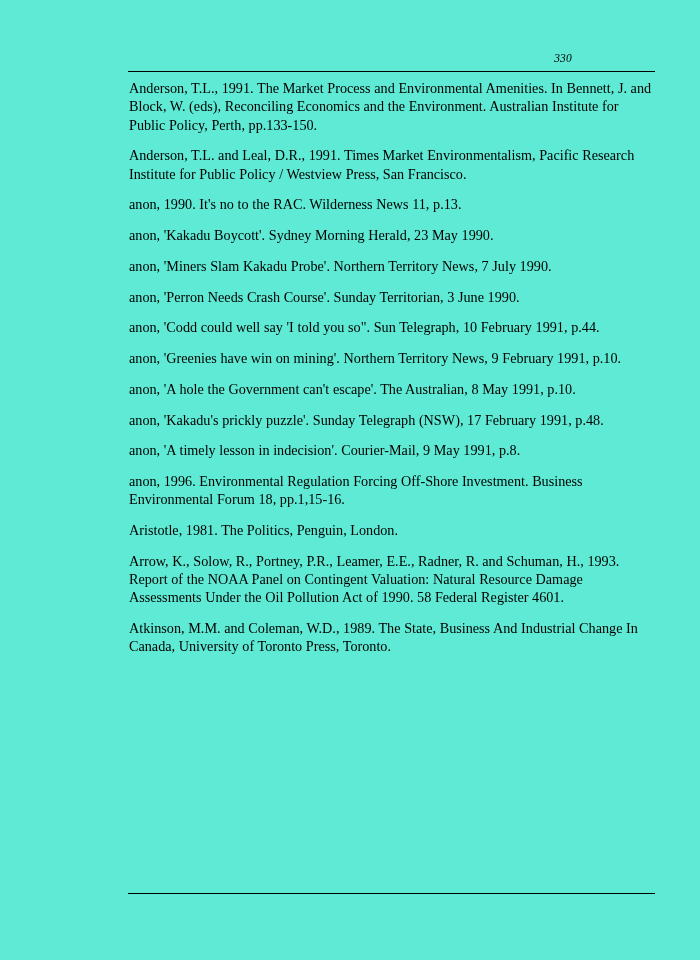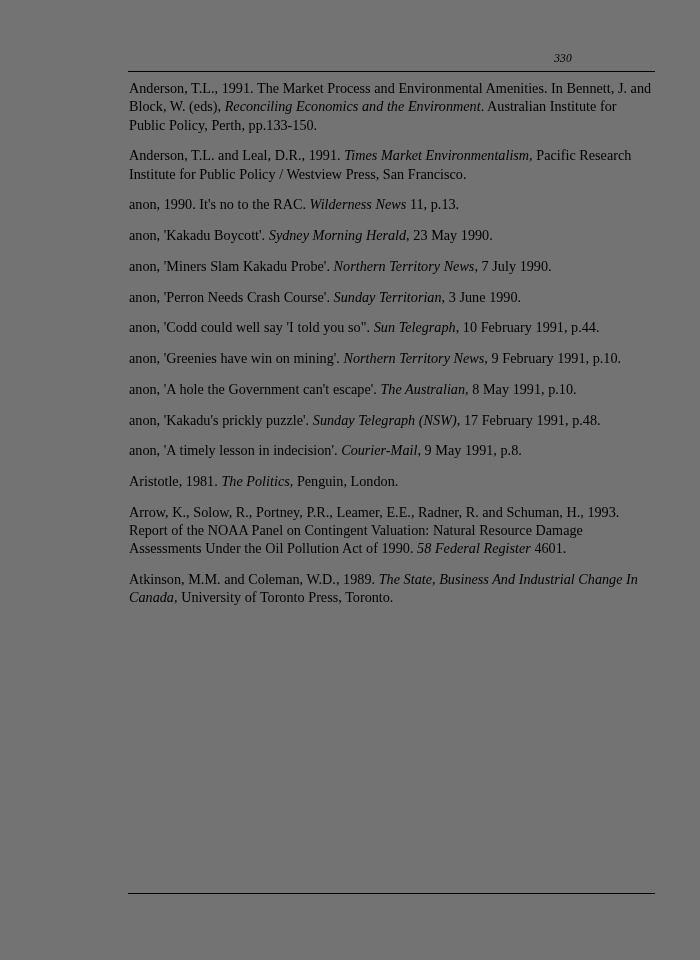--- a/index.html
+++ b/index.html
@@ -13,21 +13,21 @@
     font-family: "Liberation Serif", serif;
     color: #000000;
     position: relative;
   }
   .page {
     position: absolute;
     left: 0;
     top: 0;
     width: 700px;
     height: 960px;
-    background: #737373;
+    background: #5eead4;
     box-sizing: border-box;
   }
   .page-number {
     position: absolute;
     right: 128px;
     top: 52px;
     font-size: 11.5px;
     font-style: italic;
     font-family: "Liberation Serif", serif;
     letter-spacing: 0.2px;
@@ -50,21 +50,20 @@
   }
   .entry {
     font-size: 14.2px;
     line-height: 1.285;
     margin: 0 0 12.5px 0;
     text-align: left;
     text-indent: 0;
     word-spacing: 0.1px;
   }
   .entry .it {
-    font-style: italic;
   }
   .entry:last-child {
     margin-bottom: 16px;
   }
 </style>
 </head>
 <body>
 
 <div class="page">
 
@@ -77,20 +76,21 @@
       <p class="entry"><span>Anderson, T.L. and Leal, D.R., 1991.  </span><span class="it">Times Market Environmentalism,</span><span> Pacific Research Institute for Public Policy / Westview Press, San Francisco.</span></p>
       <p class="entry"><span>anon, 1990.  It's no to the RAC. </span><span class="it">Wilderness News</span><span> 11, p.13.</span></p>
       <p class="entry"><span>anon, 'Kakadu Boycott'. </span><span class="it">Sydney Morning Herald</span><span>, 23 May 1990.</span></p>
       <p class="entry"><span>anon, 'Miners Slam Kakadu Probe'. </span><span class="it">Northern Territory News</span><span>, 7 July 1990.</span></p>
       <p class="entry"><span>anon, 'Perron Needs Crash Course'. </span><span class="it">Sunday Territorian</span><span>, 3 June 1990.</span></p>
       <p class="entry"><span>anon, 'Codd could well say 'I told you so". </span><span class="it">Sun Telegraph</span><span>, 10 February 1991, p.44.</span></p>
       <p class="entry"><span>anon, 'Greenies have win on mining'. </span><span class="it">Northern Territory News</span><span>, 9 February 1991, p.10.</span></p>
       <p class="entry"><span>anon, 'A hole the Government can't escape'. </span><span class="it">The Australian</span><span>, 8 May 1991, p.10.</span></p>
       <p class="entry"><span>anon, 'Kakadu's prickly puzzle'. </span><span class="it">Sunday Telegraph (NSW)</span><span>, 17 February 1991, p.48.</span></p>
       <p class="entry"><span>anon, 'A timely lesson in indecision'. </span><span class="it">Courier-Mail</span><span>, 9 May 1991, p.8.</span></p>
+      <p class="entry"><span>anon, 1996.  Environmental Regulation Forcing Off-Shore Investment. </span><span class="it">Business Environmental Forum</span><span> 18, pp.1,15-16.</span></p>
       <p class="entry"><span>Aristotle, 1981.  </span><span class="it">The Politics,</span><span> Penguin, London.</span></p>
       <p class="entry"><span>Arrow, K., Solow, R., Portney, P.R., Leamer, E.E., Radner, R. and Schuman, H., 1993.  Report of the NOAA Panel on Contingent Valuation: Natural Resource Damage Assessments Under the Oil Pollution Act of 1990. </span><span class="it">58 Federal Register</span><span> 4601.</span></p>
       <p class="entry"><span>Atkinson, M.M. and Coleman, W.D., 1989.  </span><span class="it">The State, Business And Industrial Change In Canada,</span><span> University of Toronto Press, Toronto.</span></p>
     </div>
 
   <div class="rule rule-bottom"></div>
 
 </div>
 
 </body></html>

